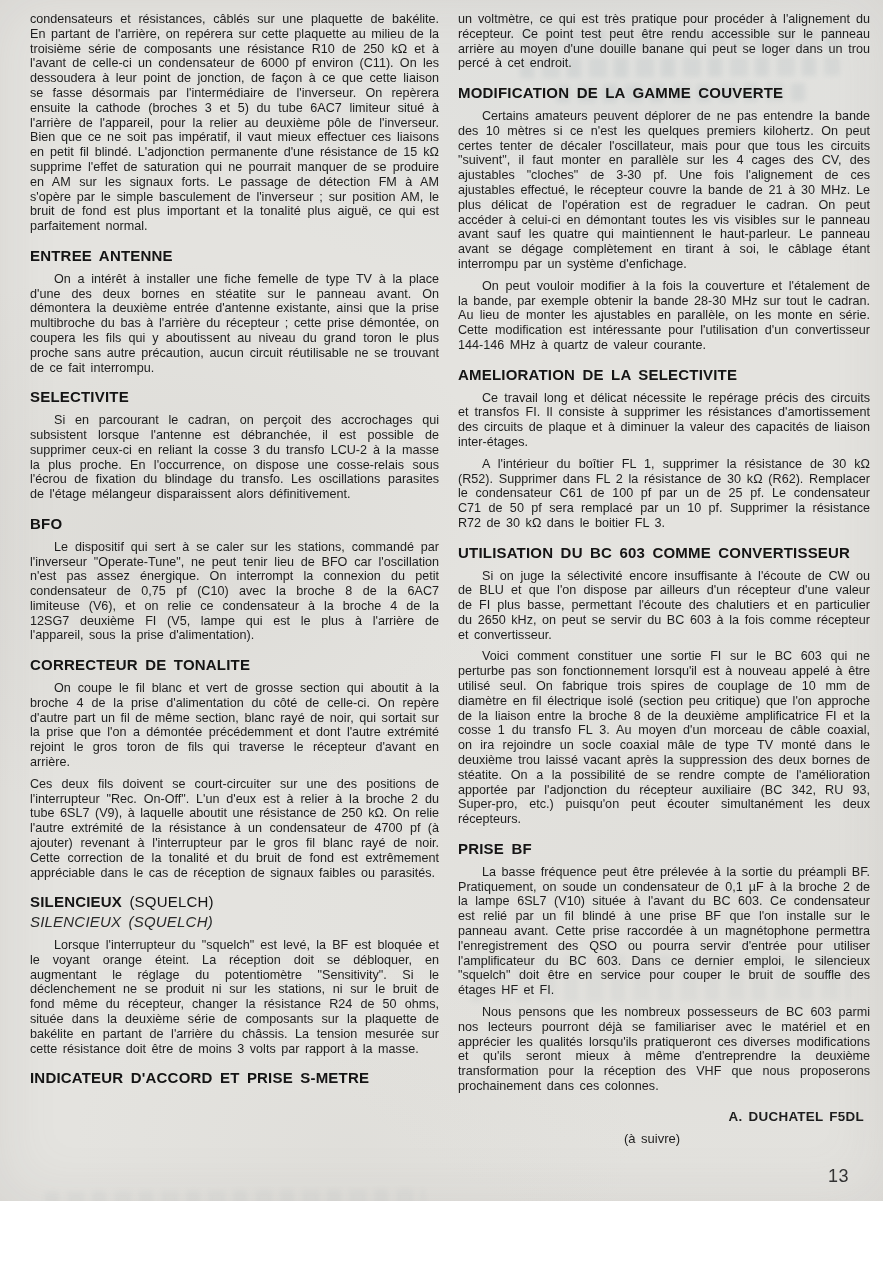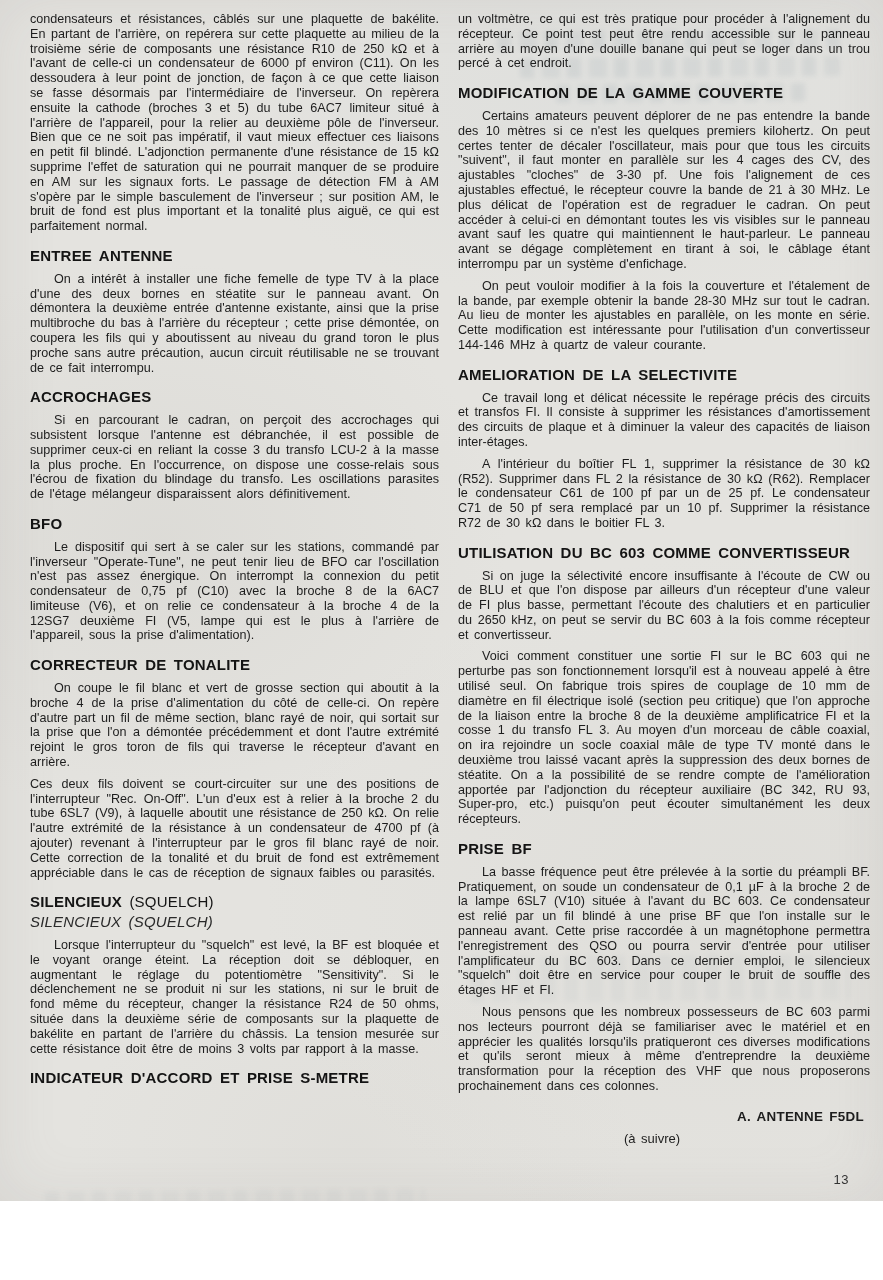--- a/index.html
+++ b/index.html
@@ -30,21 +30,21 @@
     font-size:15px;font-weight:bold;
     margin:15px 0 8px;letter-spacing:.2px;word-spacing:3px;
     color:#141414;
   }
   .heading-italic{font-style:italic;font-weight:normal;margin-top:-3px;color:#2a2a2a;}
   .heading .heading-rest{font-weight:normal;}
   .signature{margin-top:16px;text-align:right;font-weight:bold;font-size:13.4px;padding-right:6px;letter-spacing:.3px;}
   .tobecontinued{text-align:center;padding-right:24px;margin-top:7px;font-size:13px;}
   .page-number{
     position:absolute;right:34px;bottom:14px;
-    font-size:13px;color:#333;letter-spacing:.5px;
+    font-size:18px;color:#333;letter-spacing:.5px;
   }
   
   .ghost{
     position:absolute;opacity:.32;filter:blur(2.5px);
     background:repeating-linear-gradient(90deg,
       rgba(118,138,150,.38) 0 14px, transparent 14px 22px,
       rgba(118,138,150,.32) 22px 40px, transparent 40px 47px);
     border-radius:3px;transform:rotate(-.4deg);
   }
   .ghost.soft{opacity:.16;}
@@ -57,21 +57,21 @@
   <div class="ghost" style="left:497px;top:30px;width:350px;height:20px;"></div>
   <div class="ghost" style="left:520px;top:57px;width:320px;height:20px;"></div>
   <div class="ghost" style="left:556px;top:84px;width:250px;height:18px;"></div>
   <div class="ghost soft" style="left:470px;top:955px;width:380px;height:46px;"></div>
   <div class="ghost soft" style="left:45px;top:1190px;width:380px;height:40px;"></div>
 
   <div class="col col-left">
       <p class="para">condensateurs et résistances, câblés sur une plaquette de bakélite. En partant de l'arrière, on repérera sur cette plaquette au milieu de la troisième série de composants une résistance R10 de 250 kΩ et à l'avant de celle-ci un condensateur de 6000 pf environ (C11). On les dessoudera à leur point de jonction, de façon à ce que cette liaison se fasse désormais par l'intermédiaire de l'inverseur. On repèrera ensuite la cathode (broches 3 et 5) du tube 6AC7 limiteur situé à l'arrière de l'appareil, pour la relier au deuxième pôle de l'inverseur. Bien que ce ne soit pas impératif, il vaut mieux effectuer ces liaisons en petit fil blindé. L'adjonction permanente d'une résistance de 15 kΩ supprime l'effet de saturation qui ne pourrait manquer de se produire en AM sur les signaux forts. Le passage de détection FM à AM s'opère par le simple basculement de l'inverseur ; sur position AM, le bruit de fond est plus important et la tonalité plus aiguë, ce qui est parfaitement normal.</p>
       <h3 class="heading">ENTREE ANTENNE</h3>
       <p class="para indent">On a intérêt à installer une fiche femelle de type TV à la place d'une des deux bornes en stéatite sur le panneau avant. On démontera la deuxième entrée d'antenne existante, ainsi que la prise multibroche du bas à l'arrière du récepteur ; cette prise démontée, on coupera les fils qui y aboutissent au niveau du grand toron le plus proche sans autre précaution, aucun circuit réutilisable ne se trouvant de ce fait interrompu.</p>
-      <h3 class="heading">ACCROCHAGES</h3>
+      <h3 class="heading">SELECTIVITE</h3>
       <p class="para indent">Si en parcourant le cadran, on perçoit des accrochages qui subsistent lorsque l'antenne est débranchée, il est possible de supprimer ceux-ci en reliant la cosse 3 du transfo LCU-2 à la masse la plus proche. En l'occurrence, on dispose une cosse-relais sous l'écrou de fixation du blindage du transfo. Les oscillations parasites de l'étage mélangeur disparaissent alors définitivement.</p>
       <h3 class="heading">BFO</h3>
       <p class="para indent">Le dispositif qui sert à se caler sur les stations, commandé par l'inverseur "Operate-Tune", ne peut tenir lieu de BFO car l'oscillation n'est pas assez énergique. On interrompt la connexion du petit condensateur de 0,75 pf (C10) avec la broche 8 de la 6AC7 limiteuse (V6), et on relie ce condensateur à la broche 4 de la 12SG7 deuxième FI (V5, lampe qui est le plus à l'arrière de l'appareil, sous la prise d'alimentation).</p>
       <h3 class="heading">CORRECTEUR DE TONALITE</h3>
       <p class="para indent">On coupe le fil blanc et vert de grosse section qui aboutit à la broche 4 de la prise d'alimentation du côté de celle-ci. On repère d'autre part un fil de même section, blanc rayé de noir, qui sortait sur la prise que l'on a démontée précédemment et dont l'autre extrémité rejoint le gros toron de fils qui traverse le récepteur d'avant en arrière.</p>
       <p class="para">Ces deux fils doivent se court-circuiter sur une des positions de l'interrupteur "Rec. On-Off". L'un d'eux est à relier à la broche 2 du tube 6SL7 (V9), à laquelle aboutit une résistance de 250 kΩ. On relie l'autre extrémité de la résistance à un condensateur de 4700 pf (à ajouter) revenant à l'interrupteur par le gros fil blanc rayé de noir. Cette correction de la tonalité et du bruit de fond est extrêmement appréciable dans le cas de réception de signaux faibles ou parasités.</p>
       <h3 class="heading"><span>SILENCIEUX</span><span class="heading-rest"> (SQUELCH)</span></h3>
       <h3 class="heading heading-italic">SILENCIEUX (SQUELCH)</h3>
       <p class="para indent">Lorsque l'interrupteur du "squelch" est levé, la BF est bloquée et le voyant orange éteint. La réception doit se débloquer, en augmentant le réglage du potentiomètre "Sensitivity". Si le déclenchement ne se produit ni sur les stations, ni sur le bruit de fond même du récepteur, changer la résistance R24 de 50 ohms, située dans la deuxième série de composants sur la plaquette de bakélite en partant de l'arrière du châssis. La tension mesurée sur cette résistance doit être de moins 3 volts par rapport à la masse.</p>
       <h3 class="heading">INDICATEUR D'ACCORD ET PRISE S-METRE</h3>
@@ -85,18 +85,18 @@
       <p class="para indent">On peut vouloir modifier à la fois la couverture et l'étalement de la bande, par exemple obtenir la bande 28-30 MHz sur tout le cadran. Au lieu de monter les ajustables en parallèle, on les monte en série. Cette modification est intéressante pour l'utilisation d'un convertisseur 144-146 MHz à quartz de valeur courante.</p>
       <h3 class="heading">AMELIORATION DE LA SELECTIVITE</h3>
       <p class="para indent">Ce travail long et délicat nécessite le repérage précis des circuits et transfos FI. Il consiste à supprimer les résistances d'amortissement des circuits de plaque et à diminuer la valeur des capacités de liaison inter-étages.</p>
       <p class="para indent">A l'intérieur du boîtier FL 1, supprimer la résistance de 30 kΩ (R52). Supprimer dans FL 2 la résistance de 30 kΩ (R62). Remplacer le condensateur C61 de 100 pf par un de 25 pf. Le condensateur C71 de 50 pf sera remplacé par un 10 pf. Supprimer la résistance R72 de 30 kΩ dans le boitier FL 3.</p>
       <h3 class="heading">UTILISATION DU BC 603 COMME CONVERTISSEUR</h3>
       <p class="para indent">Si on juge la sélectivité encore insuffisante à l'écoute de CW ou de BLU et que l'on dispose par ailleurs d'un récepteur d'une valeur de FI plus basse, permettant l'écoute des chalutiers et en particulier du 2650 kHz, on peut se servir du BC 603 à la fois comme récepteur et convertisseur.</p>
       <p class="para indent">Voici comment constituer une sortie FI sur le BC 603 qui ne perturbe pas son fonctionnement lorsqu'il est à nouveau appelé à être utilisé seul. On fabrique trois spires de couplage de 10 mm de diamètre en fil électrique isolé (section peu critique) que l'on approche de la liaison entre la broche 8 de la deuxième amplificatrice FI et la cosse 1 du transfo FL 3. Au moyen d'un morceau de câble coaxial, on ira rejoindre un socle coaxial mâle de type TV monté dans le deuxième trou laissé vacant après la suppression des deux bornes de stéatite. On a la possibilité de se rendre compte de l'amélioration apportée par l'adjonction du récepteur auxiliaire (BC 342, RU 93, Super-pro, etc.) puisqu'on peut écouter simultanément les deux récepteurs.</p>
       <h3 class="heading">PRISE BF</h3>
       <p class="para indent">La basse fréquence peut être prélevée à la sortie du préampli BF. Pratiquement, on soude un condensateur de 0,1 µF à la broche 2 de la lampe 6SL7 (V10) située à l'avant du BC 603. Ce condensateur est relié par un fil blindé à une prise BF que l'on installe sur le panneau avant. Cette prise raccordée à un magnétophone permettra l'enregistrement des QSO ou pourra servir d'entrée pour utiliser l'amplificateur du BC 603. Dans ce dernier emploi, le silencieux "squelch" doit être en service pour couper le bruit de souffle des étages HF et FI.</p>
       <p class="para indent">Nous pensons que les nombreux possesseurs de BC 603 parmi nos lecteurs pourront déjà se familiariser avec le matériel et en apprécier les qualités lorsqu'ils pratiqueront ces diverses modifications et qu'ils seront mieux à même d'entreprendre la deuxième transformation pour la réception des VHF que nous proposerons prochainement dans ces colonnes.</p>
-      <div class="signature">A. ANTENNE  F5DL</div>
+      <div class="signature">A. DUCHATEL  F5DL</div>
       <div class="tobecontinued">(à suivre)</div>
     </div>
 
   <div class="page-number">13</div>
 </div>
 
 </body></html>

